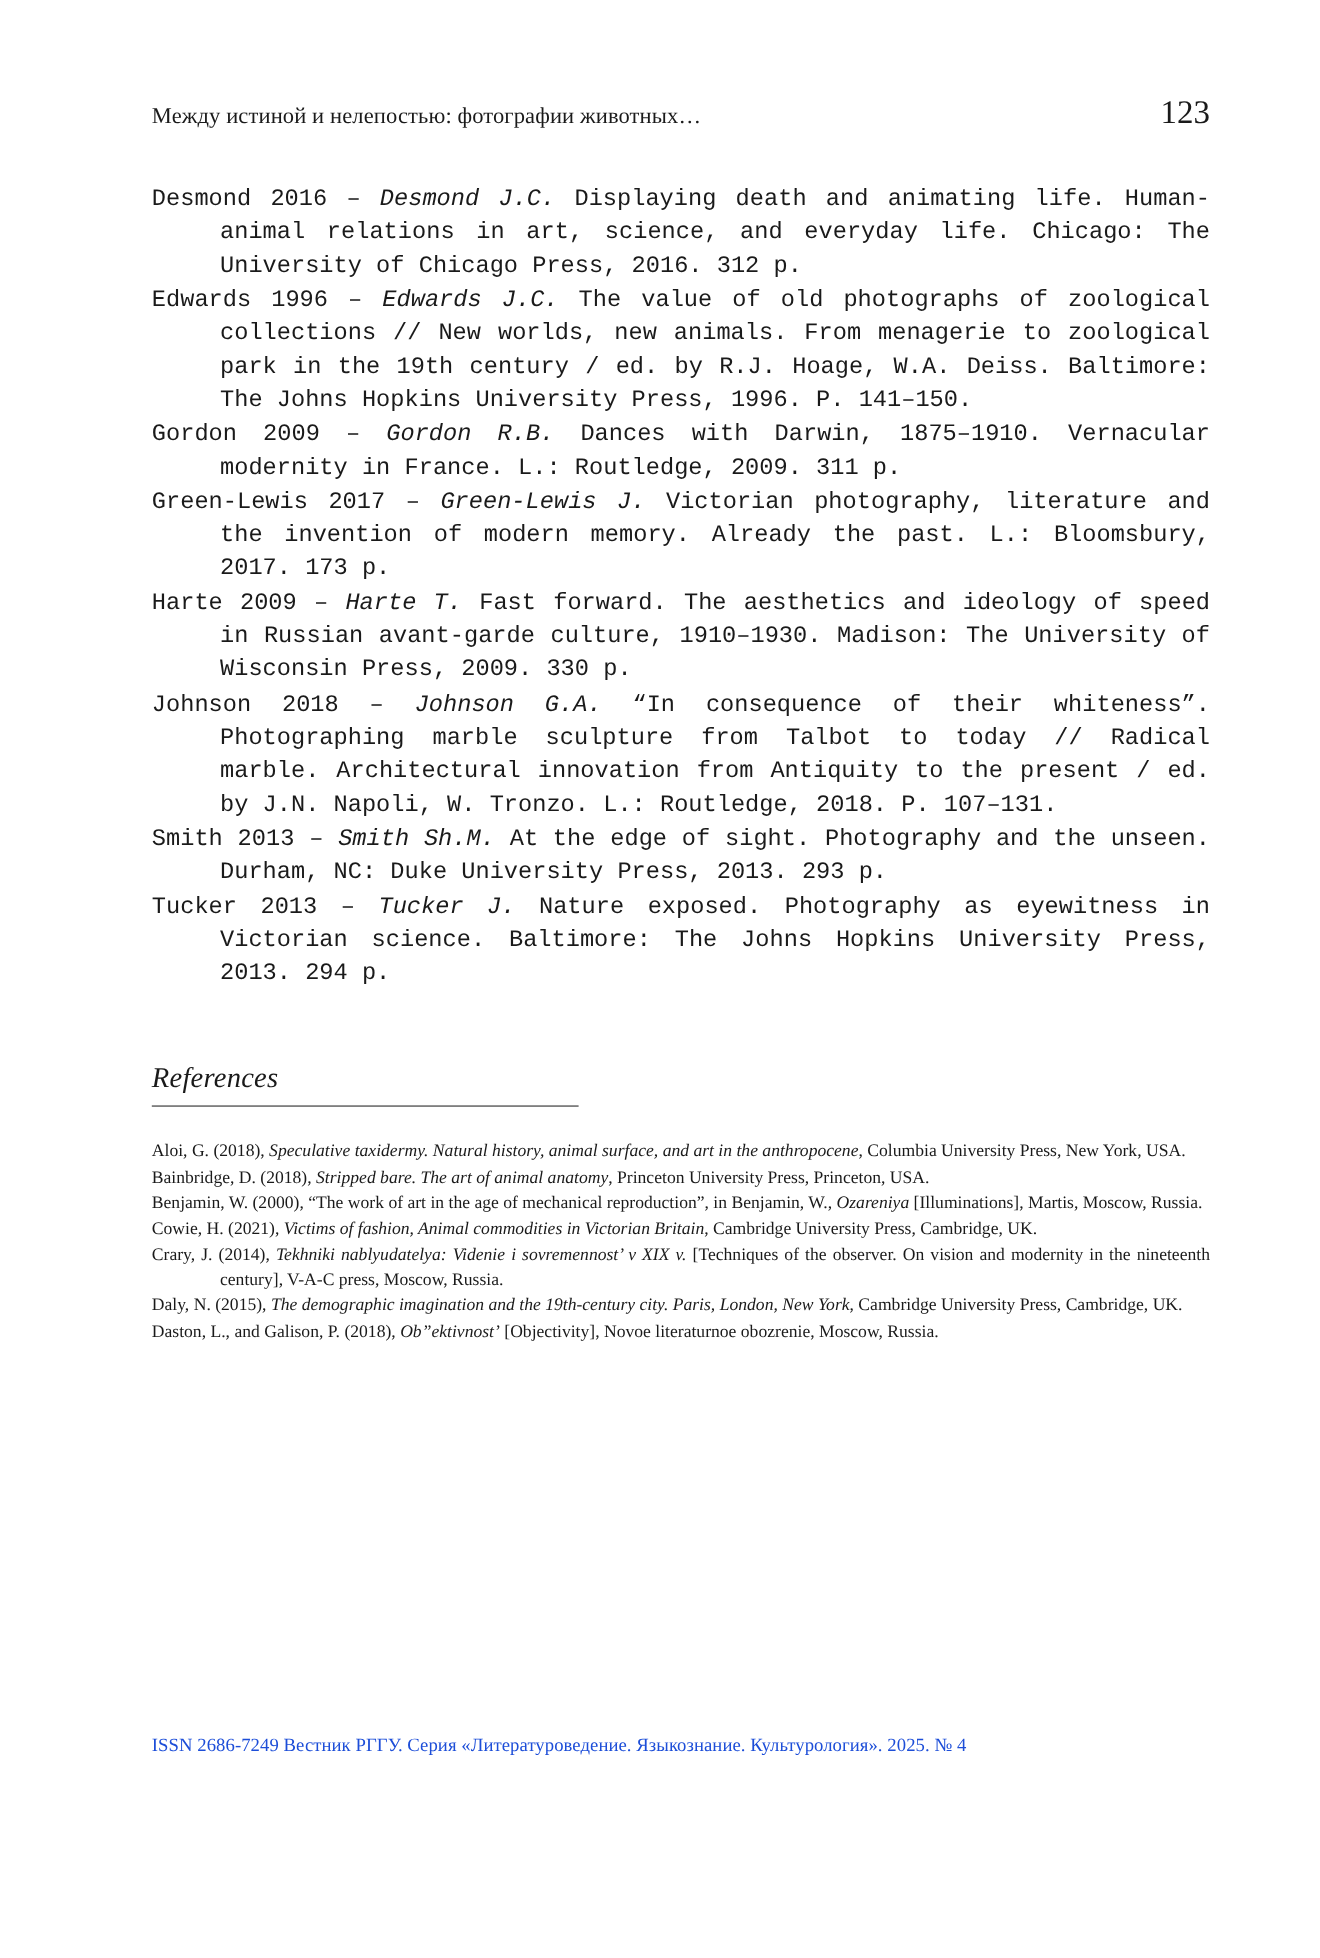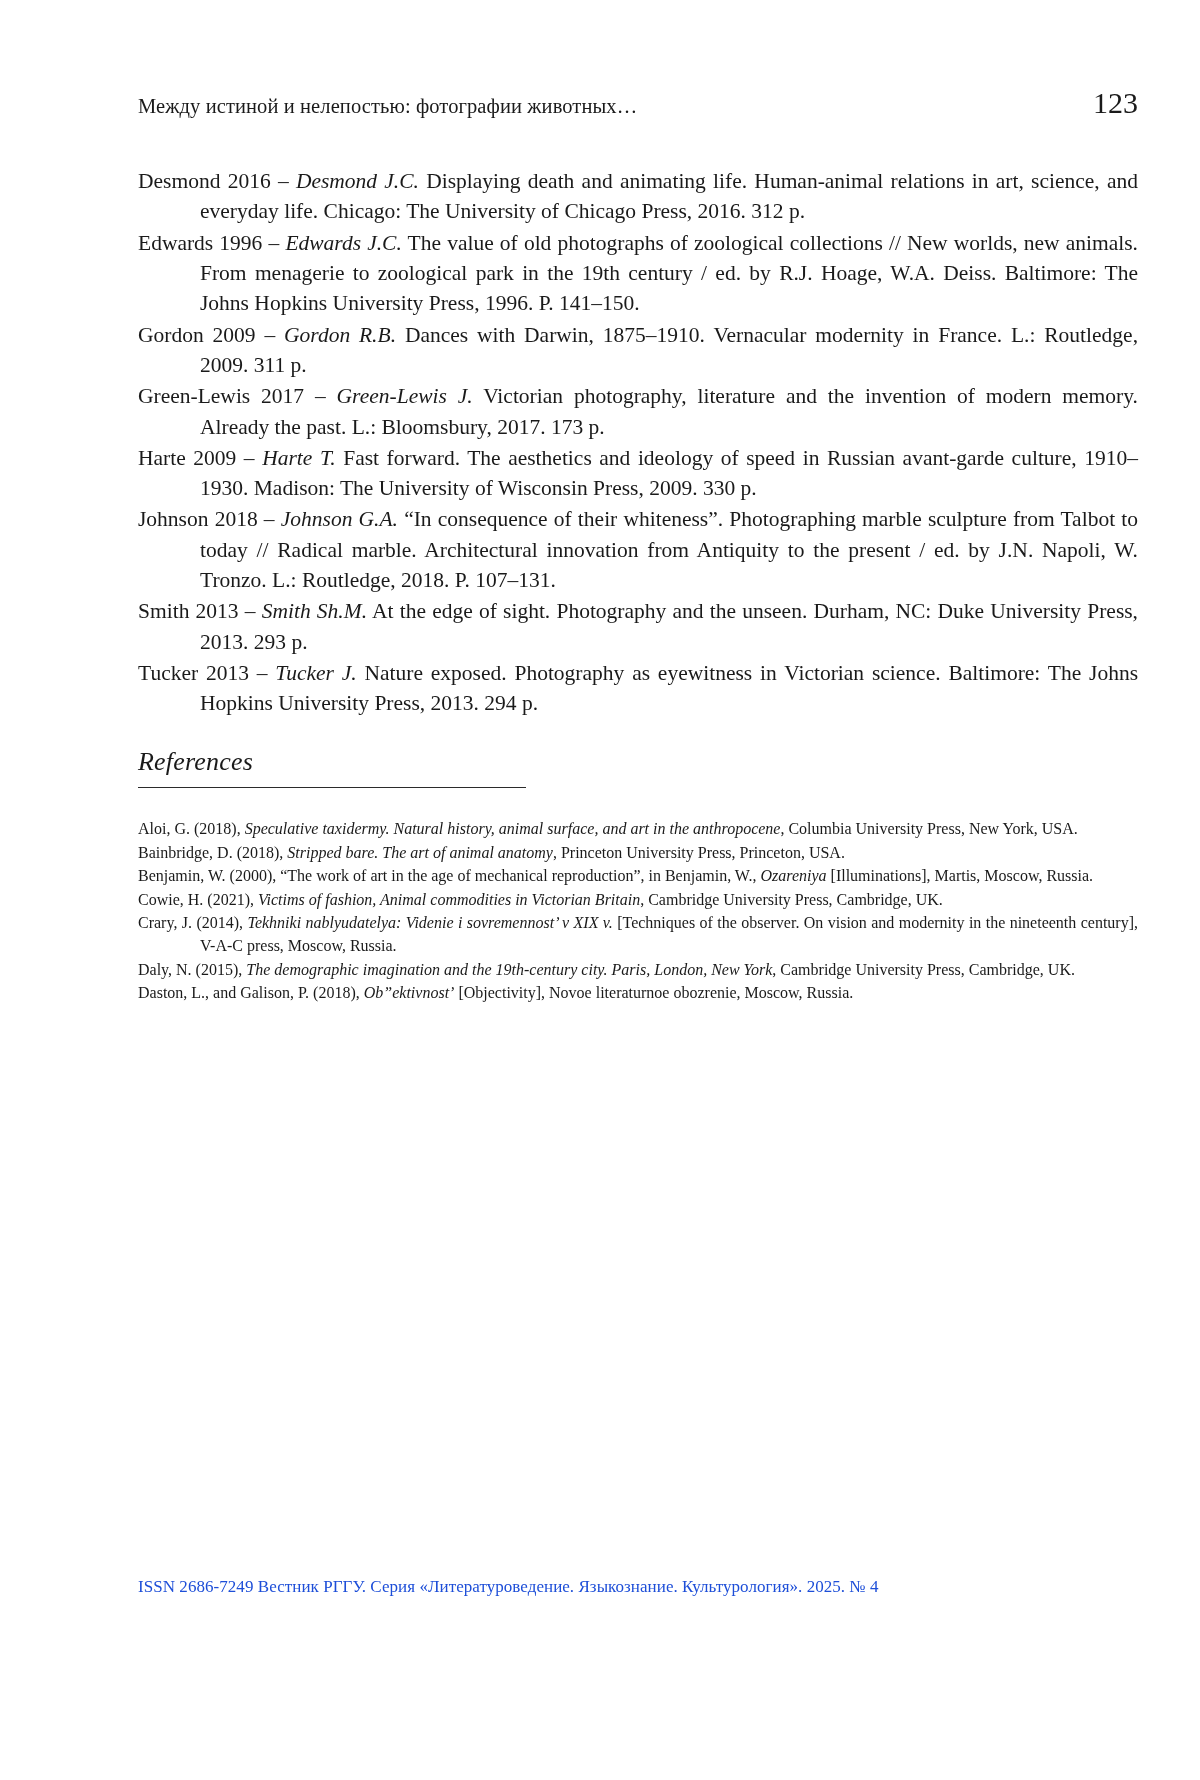--- a/index.html
+++ b/index.html
@@ -12,21 +12,21 @@
     background: #ffffff;
     font-family: "Liberation Serif", serif;
     color: #1a1a1a;
     -webkit-font-smoothing: antialiased;
   }
   .page {
     position: relative;
     width: 1200px;
     height: 1659px;
     box-sizing: border-box;
-    padding: 86px 62px 0 138px;
+    padding: 86px 100px 0 138px;
   }
   
   .running-head {
     display: flex;
     align-items: baseline;
     justify-content: space-between;
     margin-bottom: 46px;
   }
   .running-head .rh-title {
     font-size: 20.5px;
@@ -37,32 +37,33 @@
     font-size: 30px;
     color: #1a1a1a;
     text-align: right;
   }
   
   .biblio {
     font-size: 21.5px;
     line-height: 1.41;
     text-align: justify;
     text-justify: inter-word;
+    font-family: Liberation Mono, monospace;
   }
   .entry {
     padding-left: 62px;
     text-indent: -62px;
     margin-bottom: 1px;
   }
   .entry i {
     font-style: italic;
   }
   
   .refs-head {
-    margin-top: 28px;
+    margin-top: 64px;
     margin-bottom: 8px;
   }
   .refs-head .refs-title {
     font-size: 26px;
     font-style: italic;
     letter-spacing: 0.2px;
   }
   .refs-rule {
     width: 388px;
     height: 1.6px;

